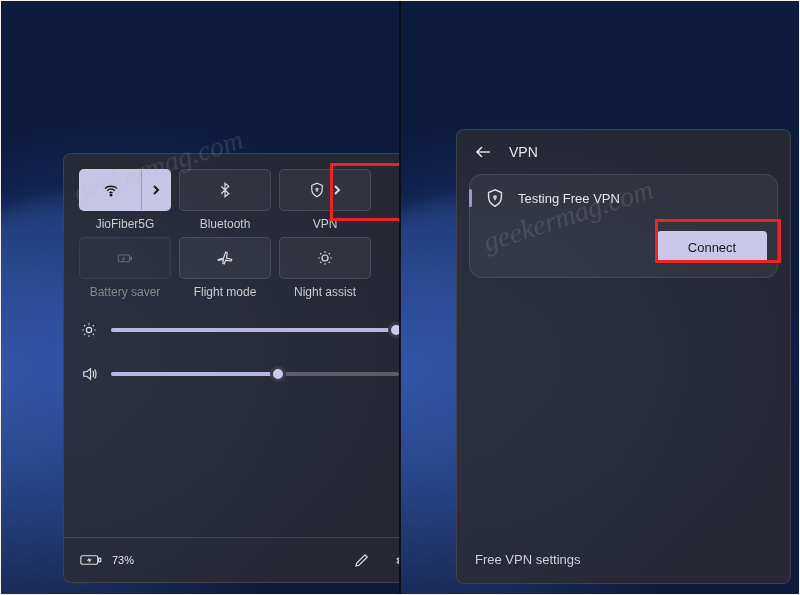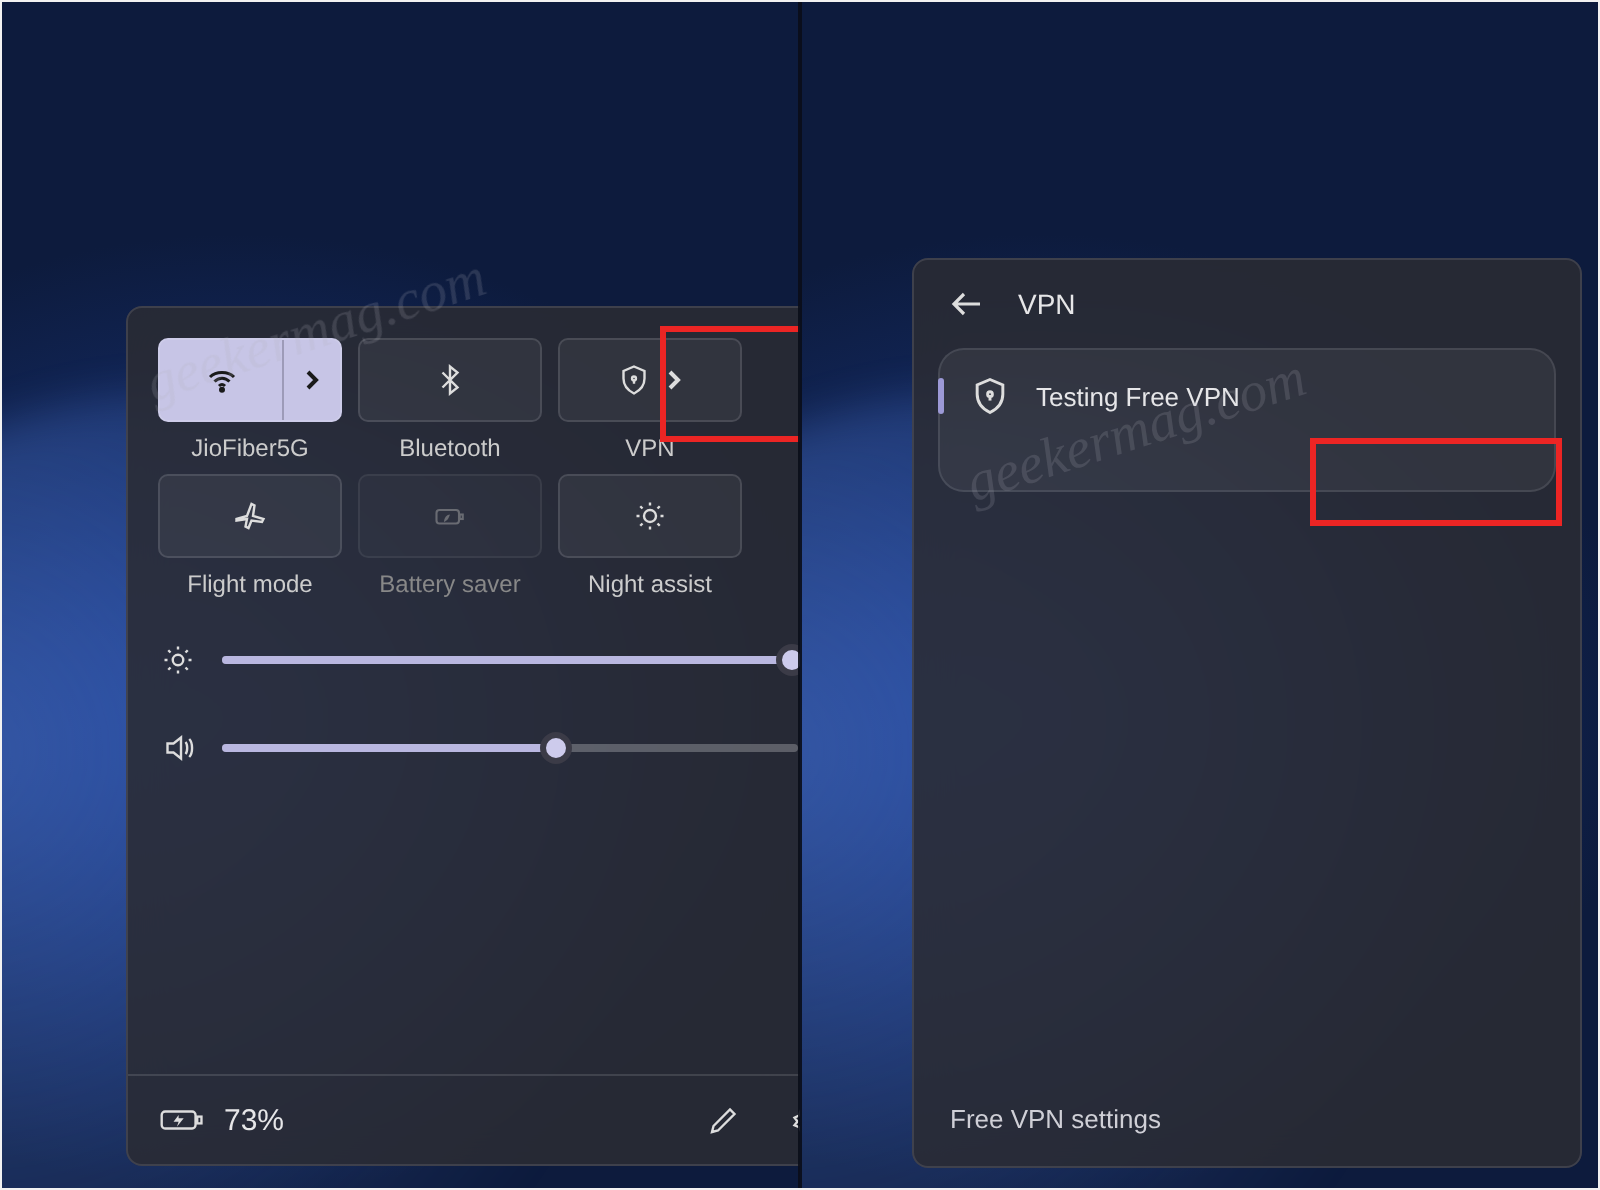--- a/index.html
+++ b/index.html
@@ -186,40 +186,40 @@
             <span>
               <svg width="10" height="12" viewBox="0 0 10 12" fill="none" stroke="#ddd" stroke-width="2">
                   <path d="M3 2l4 4-4 4"></path>
                 </svg>
             </span>
           </div>
           <div class="tile-label">VPN</div>
         </div>
 
         <div class="tile-col">
-          <div class="tile">
-            <span>
-              <svg class="ic" viewBox="0 0 24 24" fill="none" stroke="#ddd" stroke-width="1.6">
-                  <path d="M3 14l7-2 3-8 2 1-1 7 7 2-1 2-7-1-2 5-2-1 1-5-7 1z"></path>
-                </svg>
-            </span>
-          </div>
-          <div class="tile-label">Flight mode</div>
-        </div>
-        <div class="tile-col">
           <div class="tile" style="opacity:0.5;">
             <span>
               <svg class="ic" viewBox="0 0 24 24" fill="none" stroke="#aaa" stroke-width="1.4">
                   <rect x="3" y="8" width="15" height="9" rx="2"></rect>
                   <rect x="18.5" y="11" width="2" height="3"></rect>
                   <path d="M8 16c0-3 2-5 4-5-1 3-2 4-4 5z" fill="#aaa" stroke="none"></path>
                 </svg>
             </span>
           </div>
           <div class="tile-label dim">Battery saver</div>
+        </div>
+        <div class="tile-col">
+          <div class="tile">
+            <span>
+              <svg class="ic" viewBox="0 0 24 24" fill="none" stroke="#ddd" stroke-width="1.6">
+                  <path d="M3 14l7-2 3-8 2 1-1 7 7 2-1 2-7-1-2 5-2-1 1-5-7 1z"></path>
+                </svg>
+            </span>
+          </div>
+          <div class="tile-label">Flight mode</div>
         </div>
 
         <div class="tile-col">
           <div class="tile">
             <span>
               <svg class="ic" viewBox="0 0 24 24" fill="none" stroke="#ddd" stroke-width="1.6">
                   <circle cx="12" cy="12" r="4"></circle>
                   <path d="M12 3v2M12 19v2M3 12h2M19 12h2M5.5 5.5l1.5 1.5M17 17l1.5 1.5M5.5 18.5L7 17M17 7l1.5-1.5"></path>
                 </svg>
             </span>
@@ -265,21 +265,21 @@
     </div>
 
     <div class="footer-bar">
       <span>
         <svg width="22" height="14" viewBox="0 0 26 14" fill="none" stroke="#ddd" stroke-width="1.4">
             <rect x="1" y="2" width="20" height="10" rx="2"></rect>
             <rect x="22" y="5" width="2.5" height="4"></rect>
             <path d="M11 4l-3 4h3l-1 3 4-5h-3z" fill="#ddd" stroke="none"></path>
           </svg>
       </span>
-      <span style="font-size:15px">73%</span>
+      <span style="font-size:11px">73%</span>
       <div class="spacer"></div>
       <div class="fbtn">
         <span>
           <svg class="ic" viewBox="0 0 24 24" fill="none" stroke="#ddd" stroke-width="1.6">
               <path d="M4 20l4-1 11-11-3-3L5 16l-1 4z"></path>
             </svg>
         </span>
       </div>
       <div class="fbtn">
         <span>
@@ -312,20 +312,21 @@
         <span>
           <svg width="22" height="22" viewBox="0 0 24 24" fill="none" stroke="#ddd" stroke-width="1.6">
               <path d="M12 3l7 3v5c0 5-3 8-7 10-4-2-7-5-7-10V6l7-3z"></path>
               <circle cx="12" cy="11" r="1.3"></circle>
               <path d="M12 12.5v2"></path>
             </svg>
         </span>
         <span style="font-size:13px">Testing Free VPN</span>
       </div>
       <div class="vpn-btn-row">
+        <button class="connect-btn">Connect</button>
         <div class="hb-right highlight-box"></div>
       </div>
     </div>
     <div class="more-link">Free VPN settings</div>
   </div>
 </div>
 
 <div class="separator"></div>
 <div class="watermark wm1">geekermag.com</div>
 <div class="watermark wm2">geekermag.com</div>

